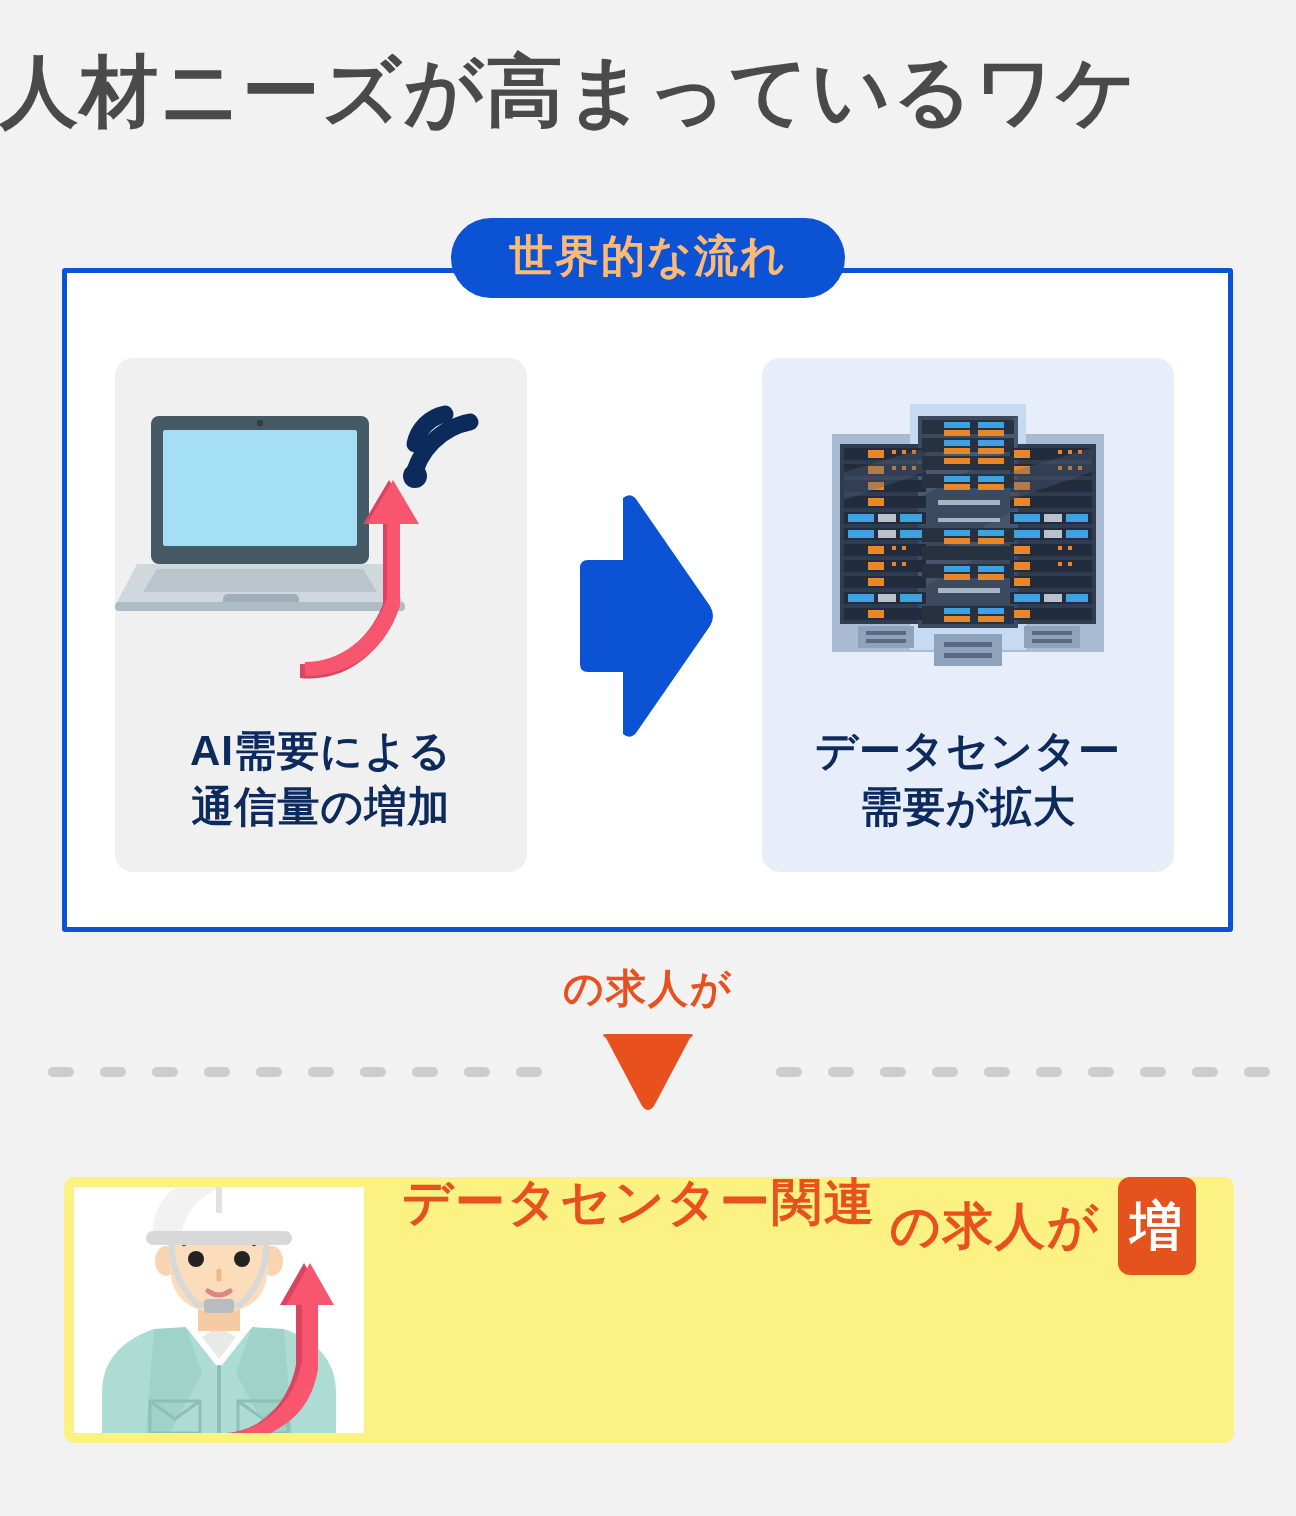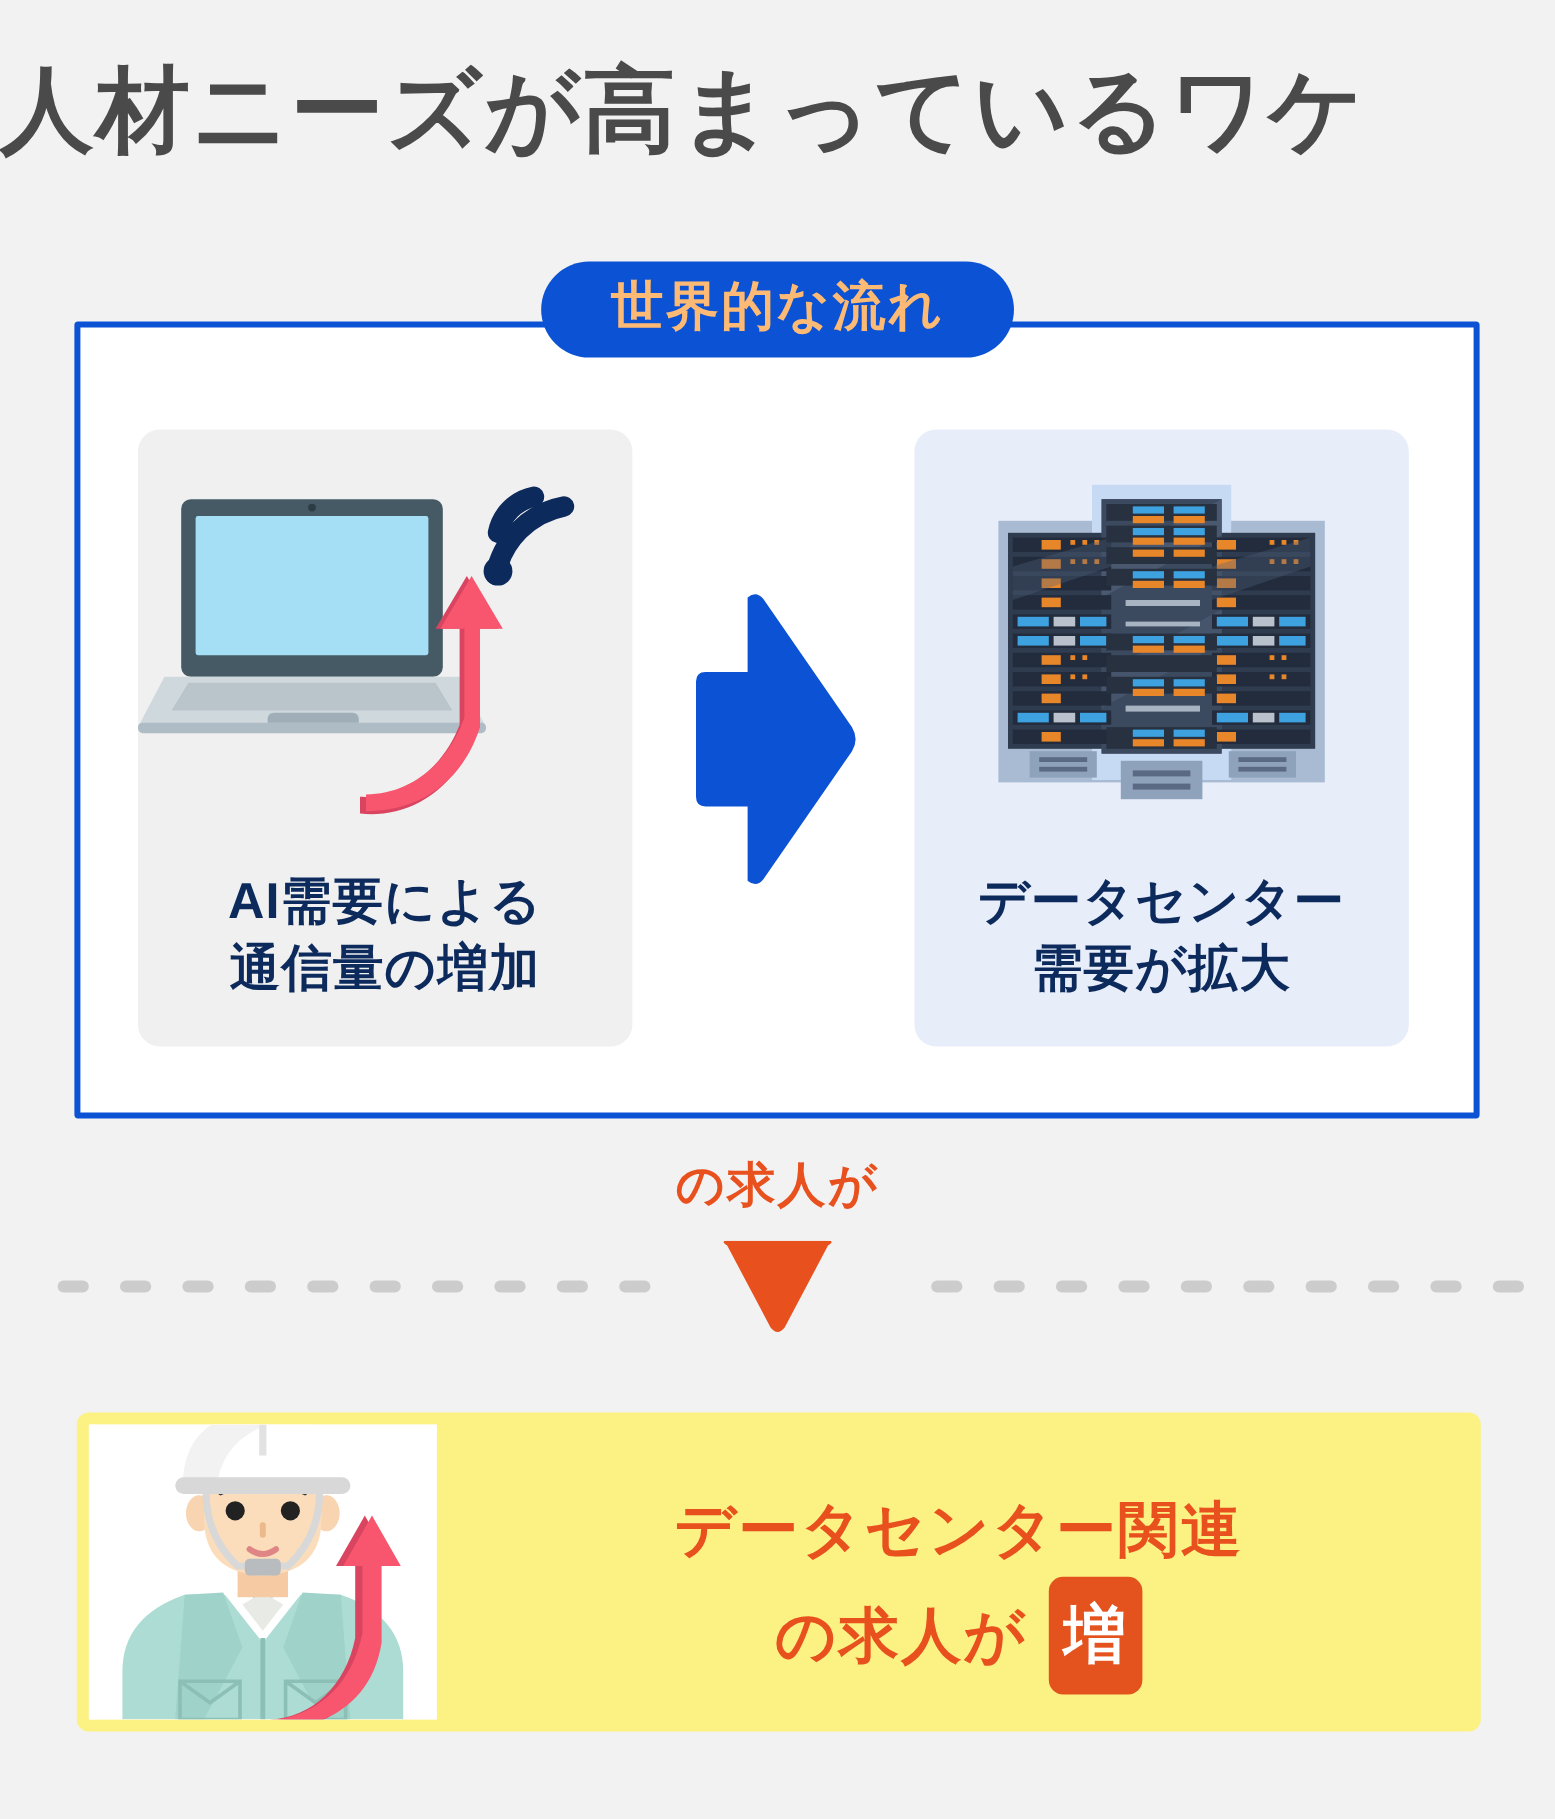--- a/index.html
+++ b/index.html
@@ -166,22 +166,21 @@
     background: #FFFFFF;
     overflow: hidden;
   }
   .banner-text {
     position: absolute;
     left: 300px;
     top: 0;
     width: 870px;
     height: 308px;
     display: flex;
-    flex-direction: column;
-    align-items: center;
+    align-items: flex-start;
     justify-content: center;
     gap: 14px;
   }
   .banner-line {
     color: #E8511E;
     font-size: 50px;
     font-weight: 700;
     letter-spacing: 2px;
     line-height: 1.0;
     white-space: nowrap;

